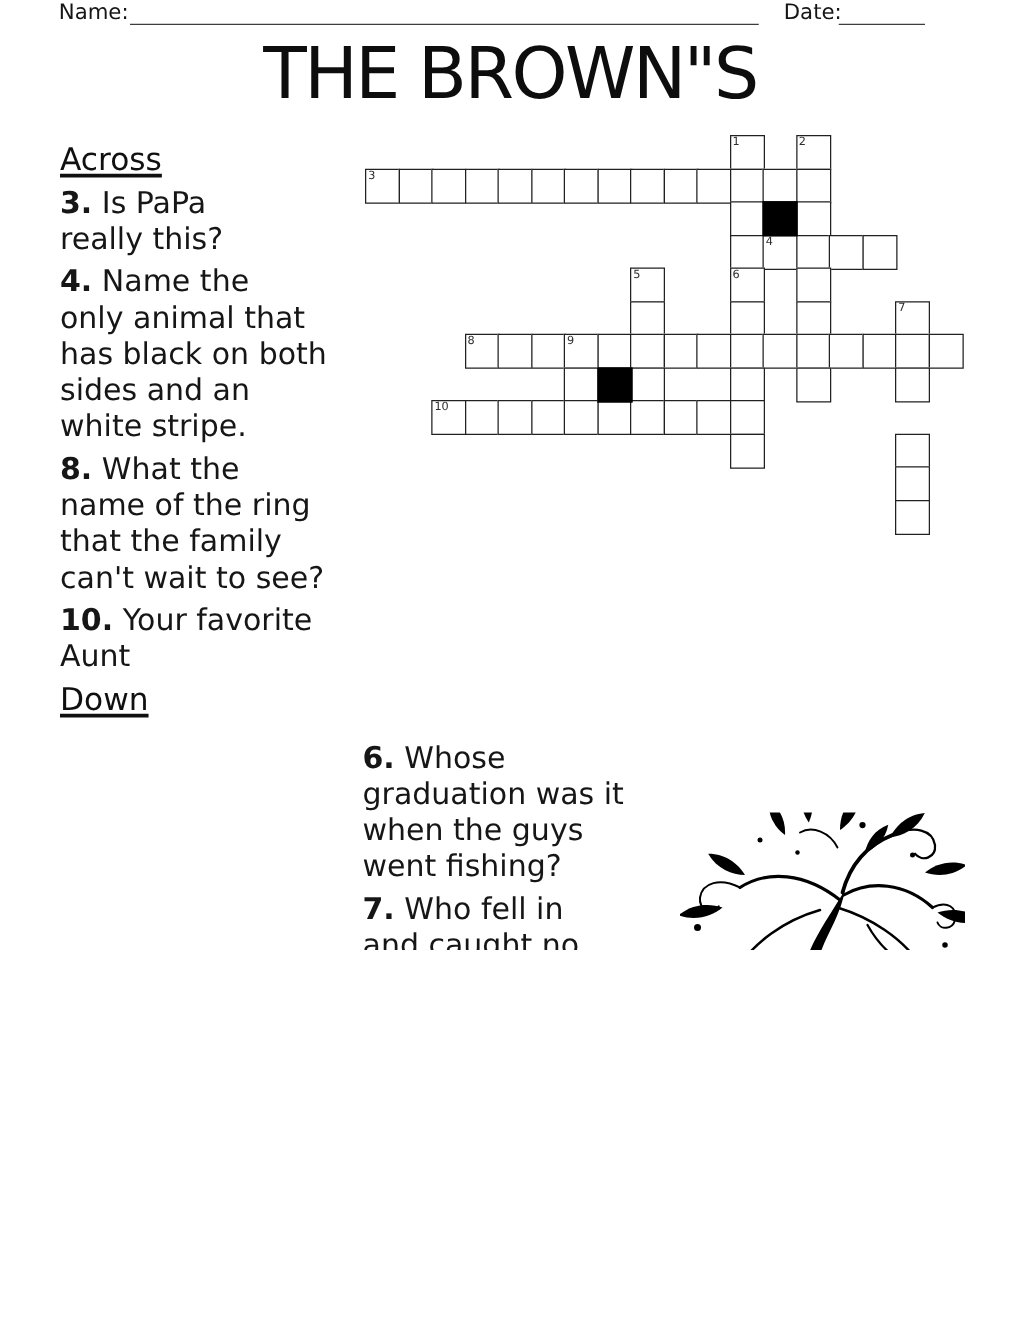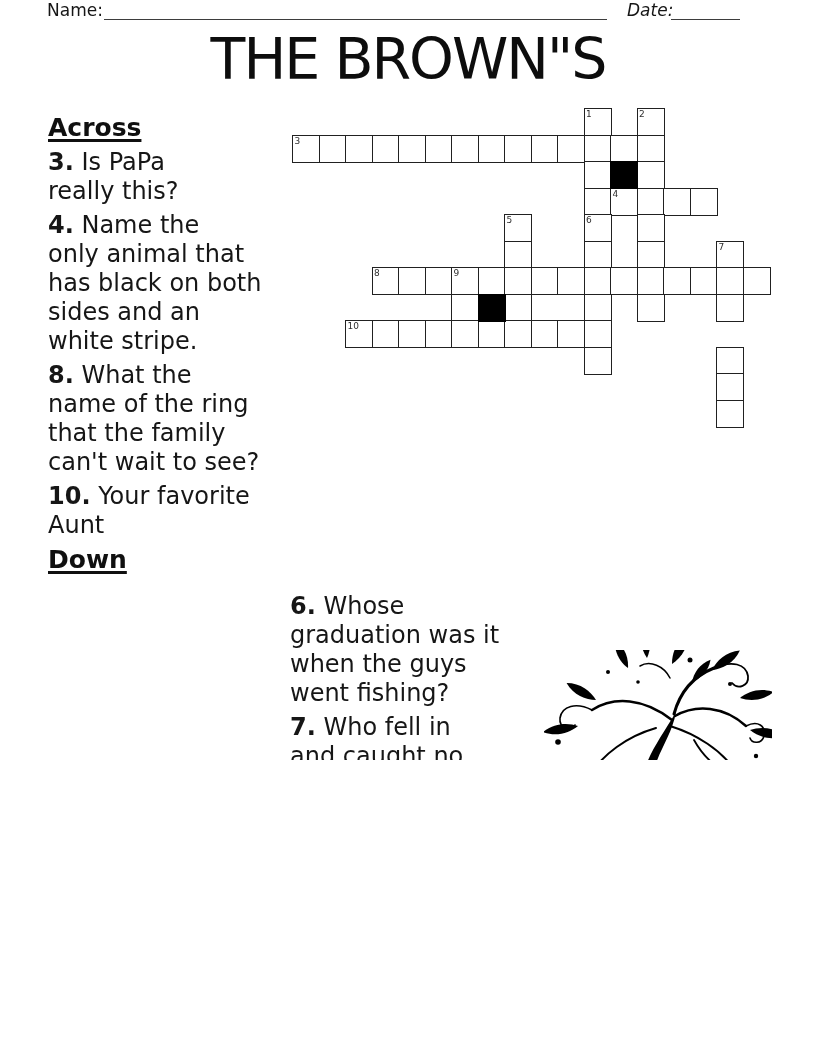--- a/index.html
+++ b/index.html
@@ -2,41 +2,41 @@
 <html><head>
 <meta charset="utf-8">
 <style>
   html,body{margin:0;padding:0;background:#fff;}
   .page{position:relative;width:816px;height:760px;background:#ffffff;overflow:hidden;
         font-family:"DejaVu Sans",sans-serif;color:#141414;}
 
   
   .hdr-label{position:absolute;font-size:17px;line-height:20px;color:#161616;}
   .name-label{left:47px;top:0px;}
-  .date-label{left:627px;top:0px;font-style:italic;}
+  .date-label{left:627px;top:0px;}
   .blank-line{position:absolute;height:18px;border-bottom:1.7px solid #3d3d3d;}
   .name-line{left:104px;top:1px;width:503px;}
   .date-line{left:671px;top:1px;width:69px;}
 
   .title{position:absolute;top:26px;left:0;width:100%;margin:0;text-align:center;
          font-size:57px;font-weight:400;letter-spacing:-2px;color:#0d0d0d;white-space:nowrap;}
 
   
   .grid{position:absolute;left:292px;top:108px;width:478px;height:320px;}
   .cell{position:absolute;width:28px;height:28px;box-sizing:border-box;
         border:1.6px solid #212121;background:#ffffff;}
   .cell.black{background:#000;border-color:#000;}
   .cnum{position:absolute;top:0px;left:1.5px;font-size:9px;line-height:10px;color:#2e2e2e;
         font-family:"DejaVu Sans",sans-serif;}
 
   
   .col{position:absolute;font-size:24px;line-height:29px;color:#161616;}
   .col-left{left:48px;top:113px;width:262px;}
   .col-mid{left:290px;top:592px;width:262px;}
-  .clue-head{margin:0 0 6px 0;font-size:25px;font-weight:bold;color:#101010;
+  .clue-head{margin:0 0 6px 0;font-size:25px;font-weight:normal;color:#101010;
              text-decoration:underline;text-decoration-thickness:2.5px;text-underline-offset:3px;}
   p.clue{margin:0 0 5px 0;}
   p.clue b{font-weight:bold;}
 
   
   .tree{position:absolute;left:544px;top:650px;width:228px;height:246px;}
 </style>
 </head>
 <body>
 

